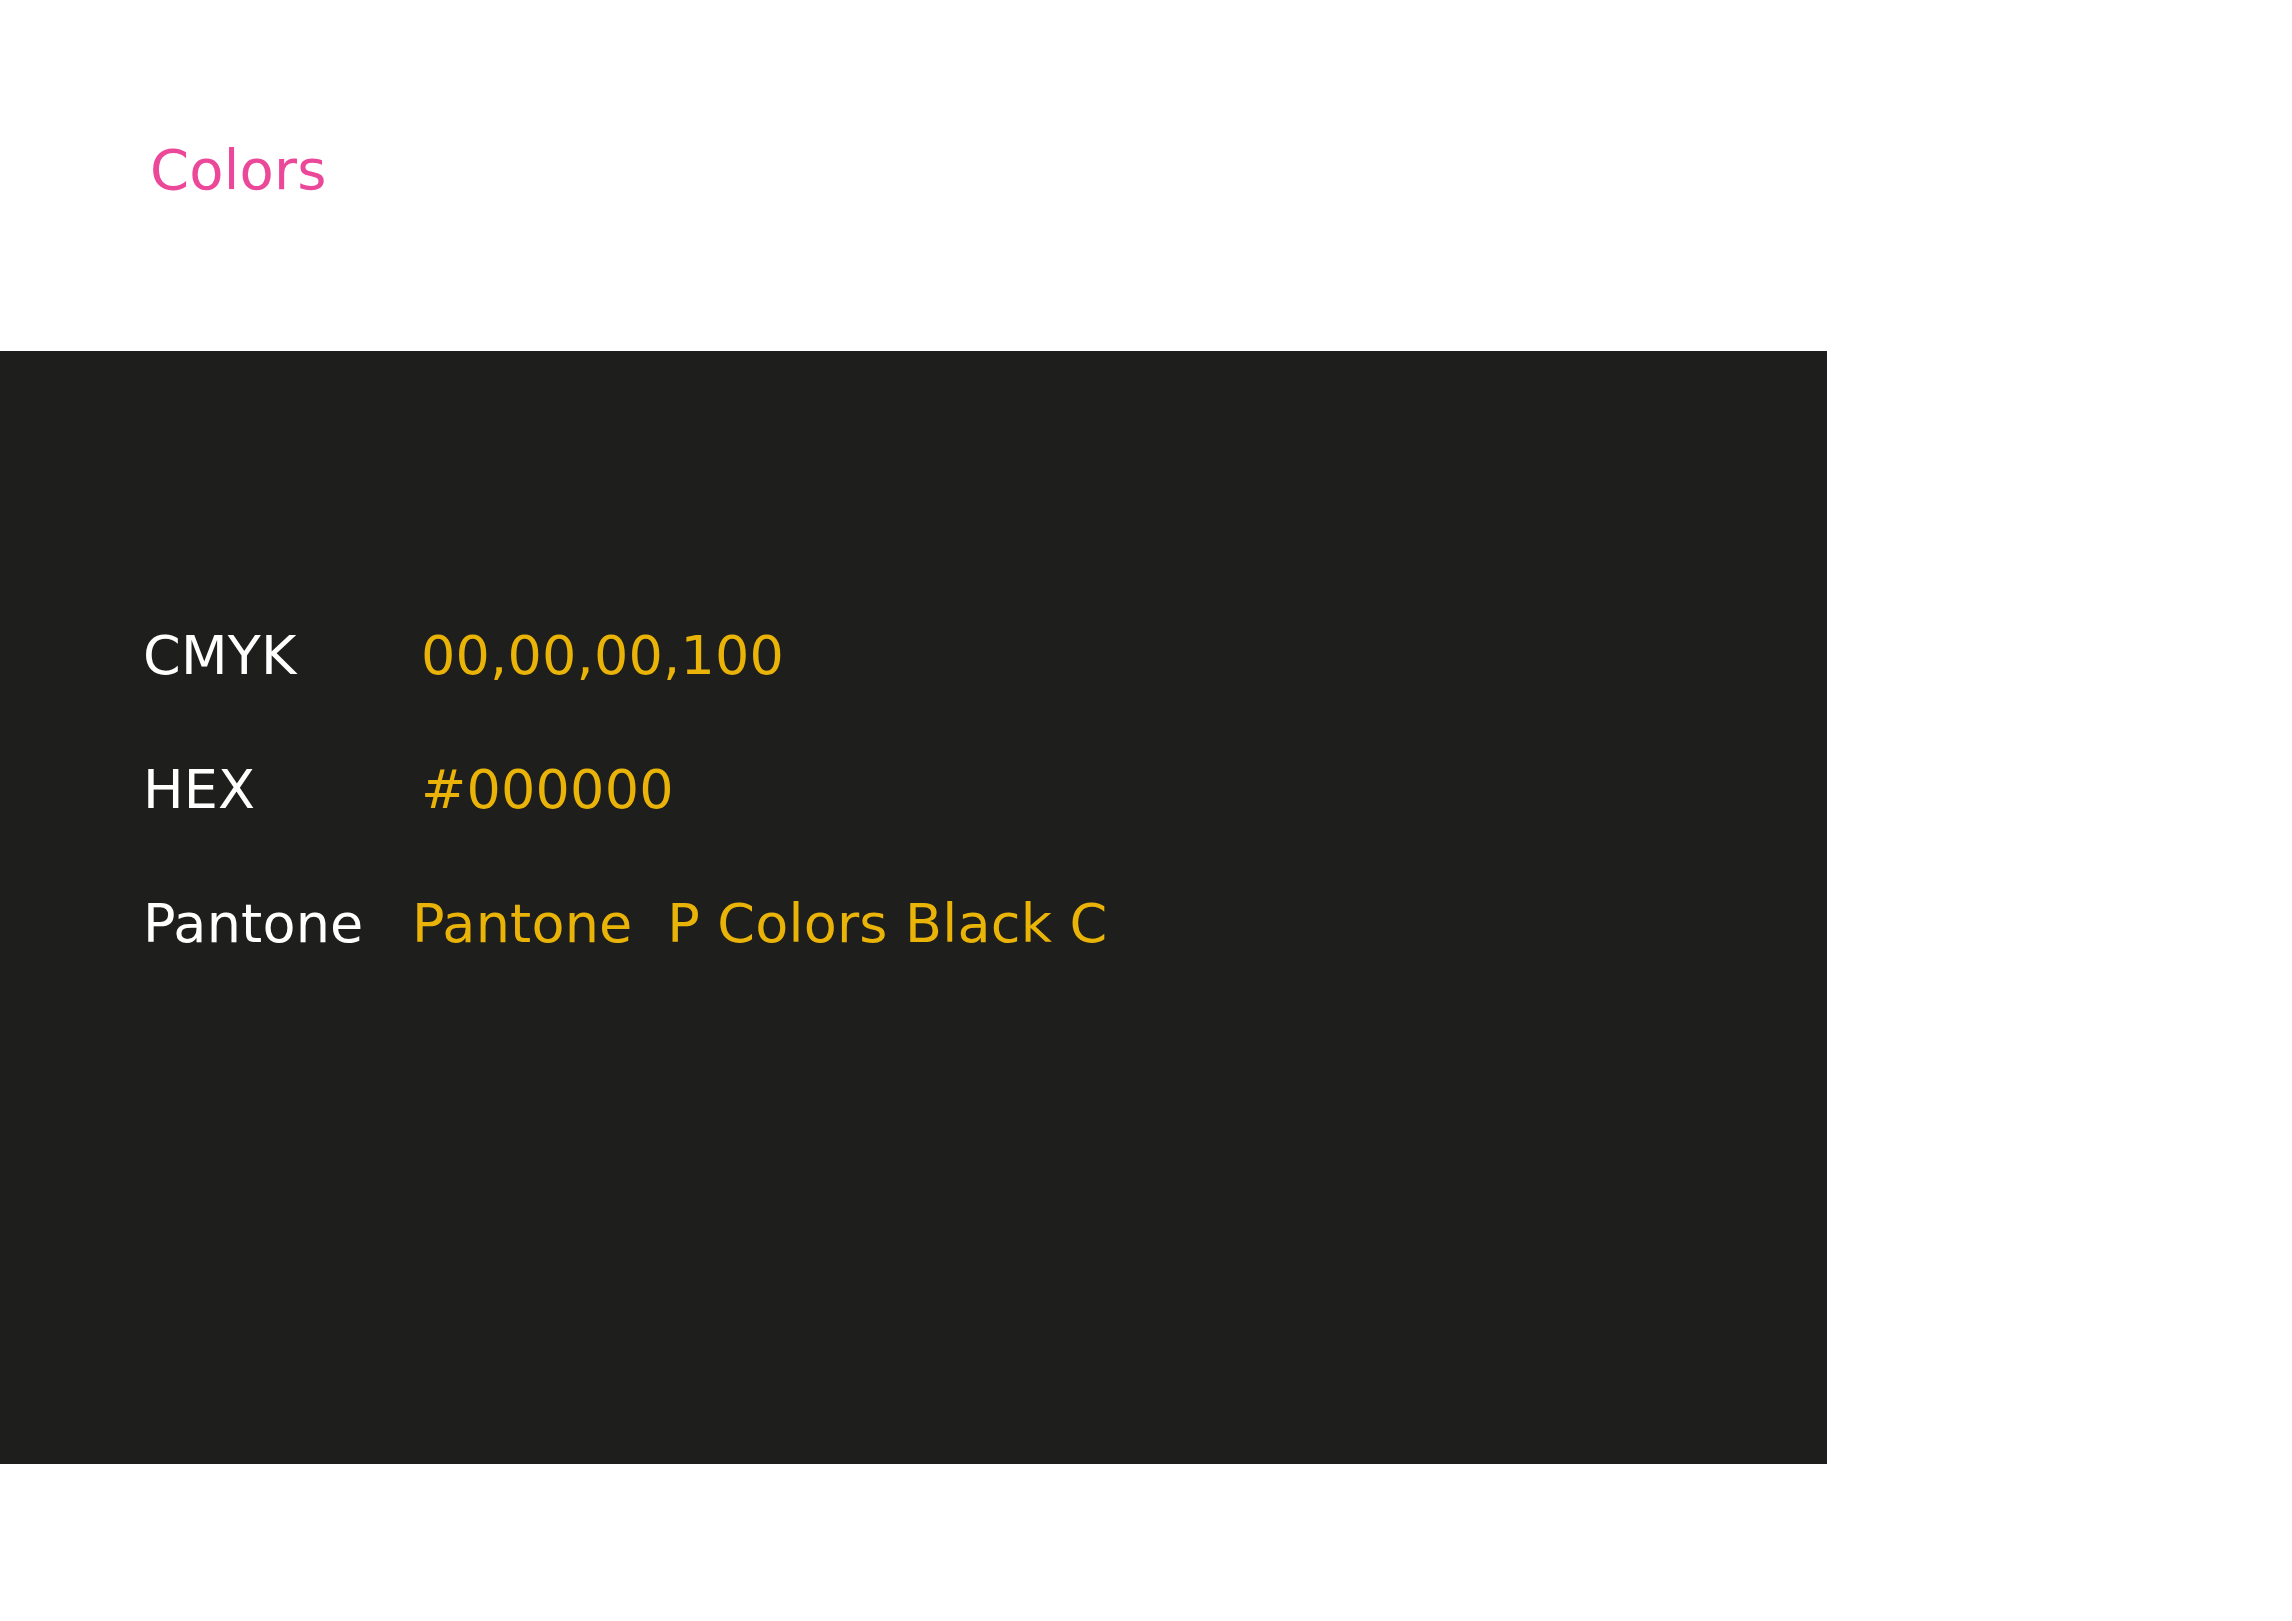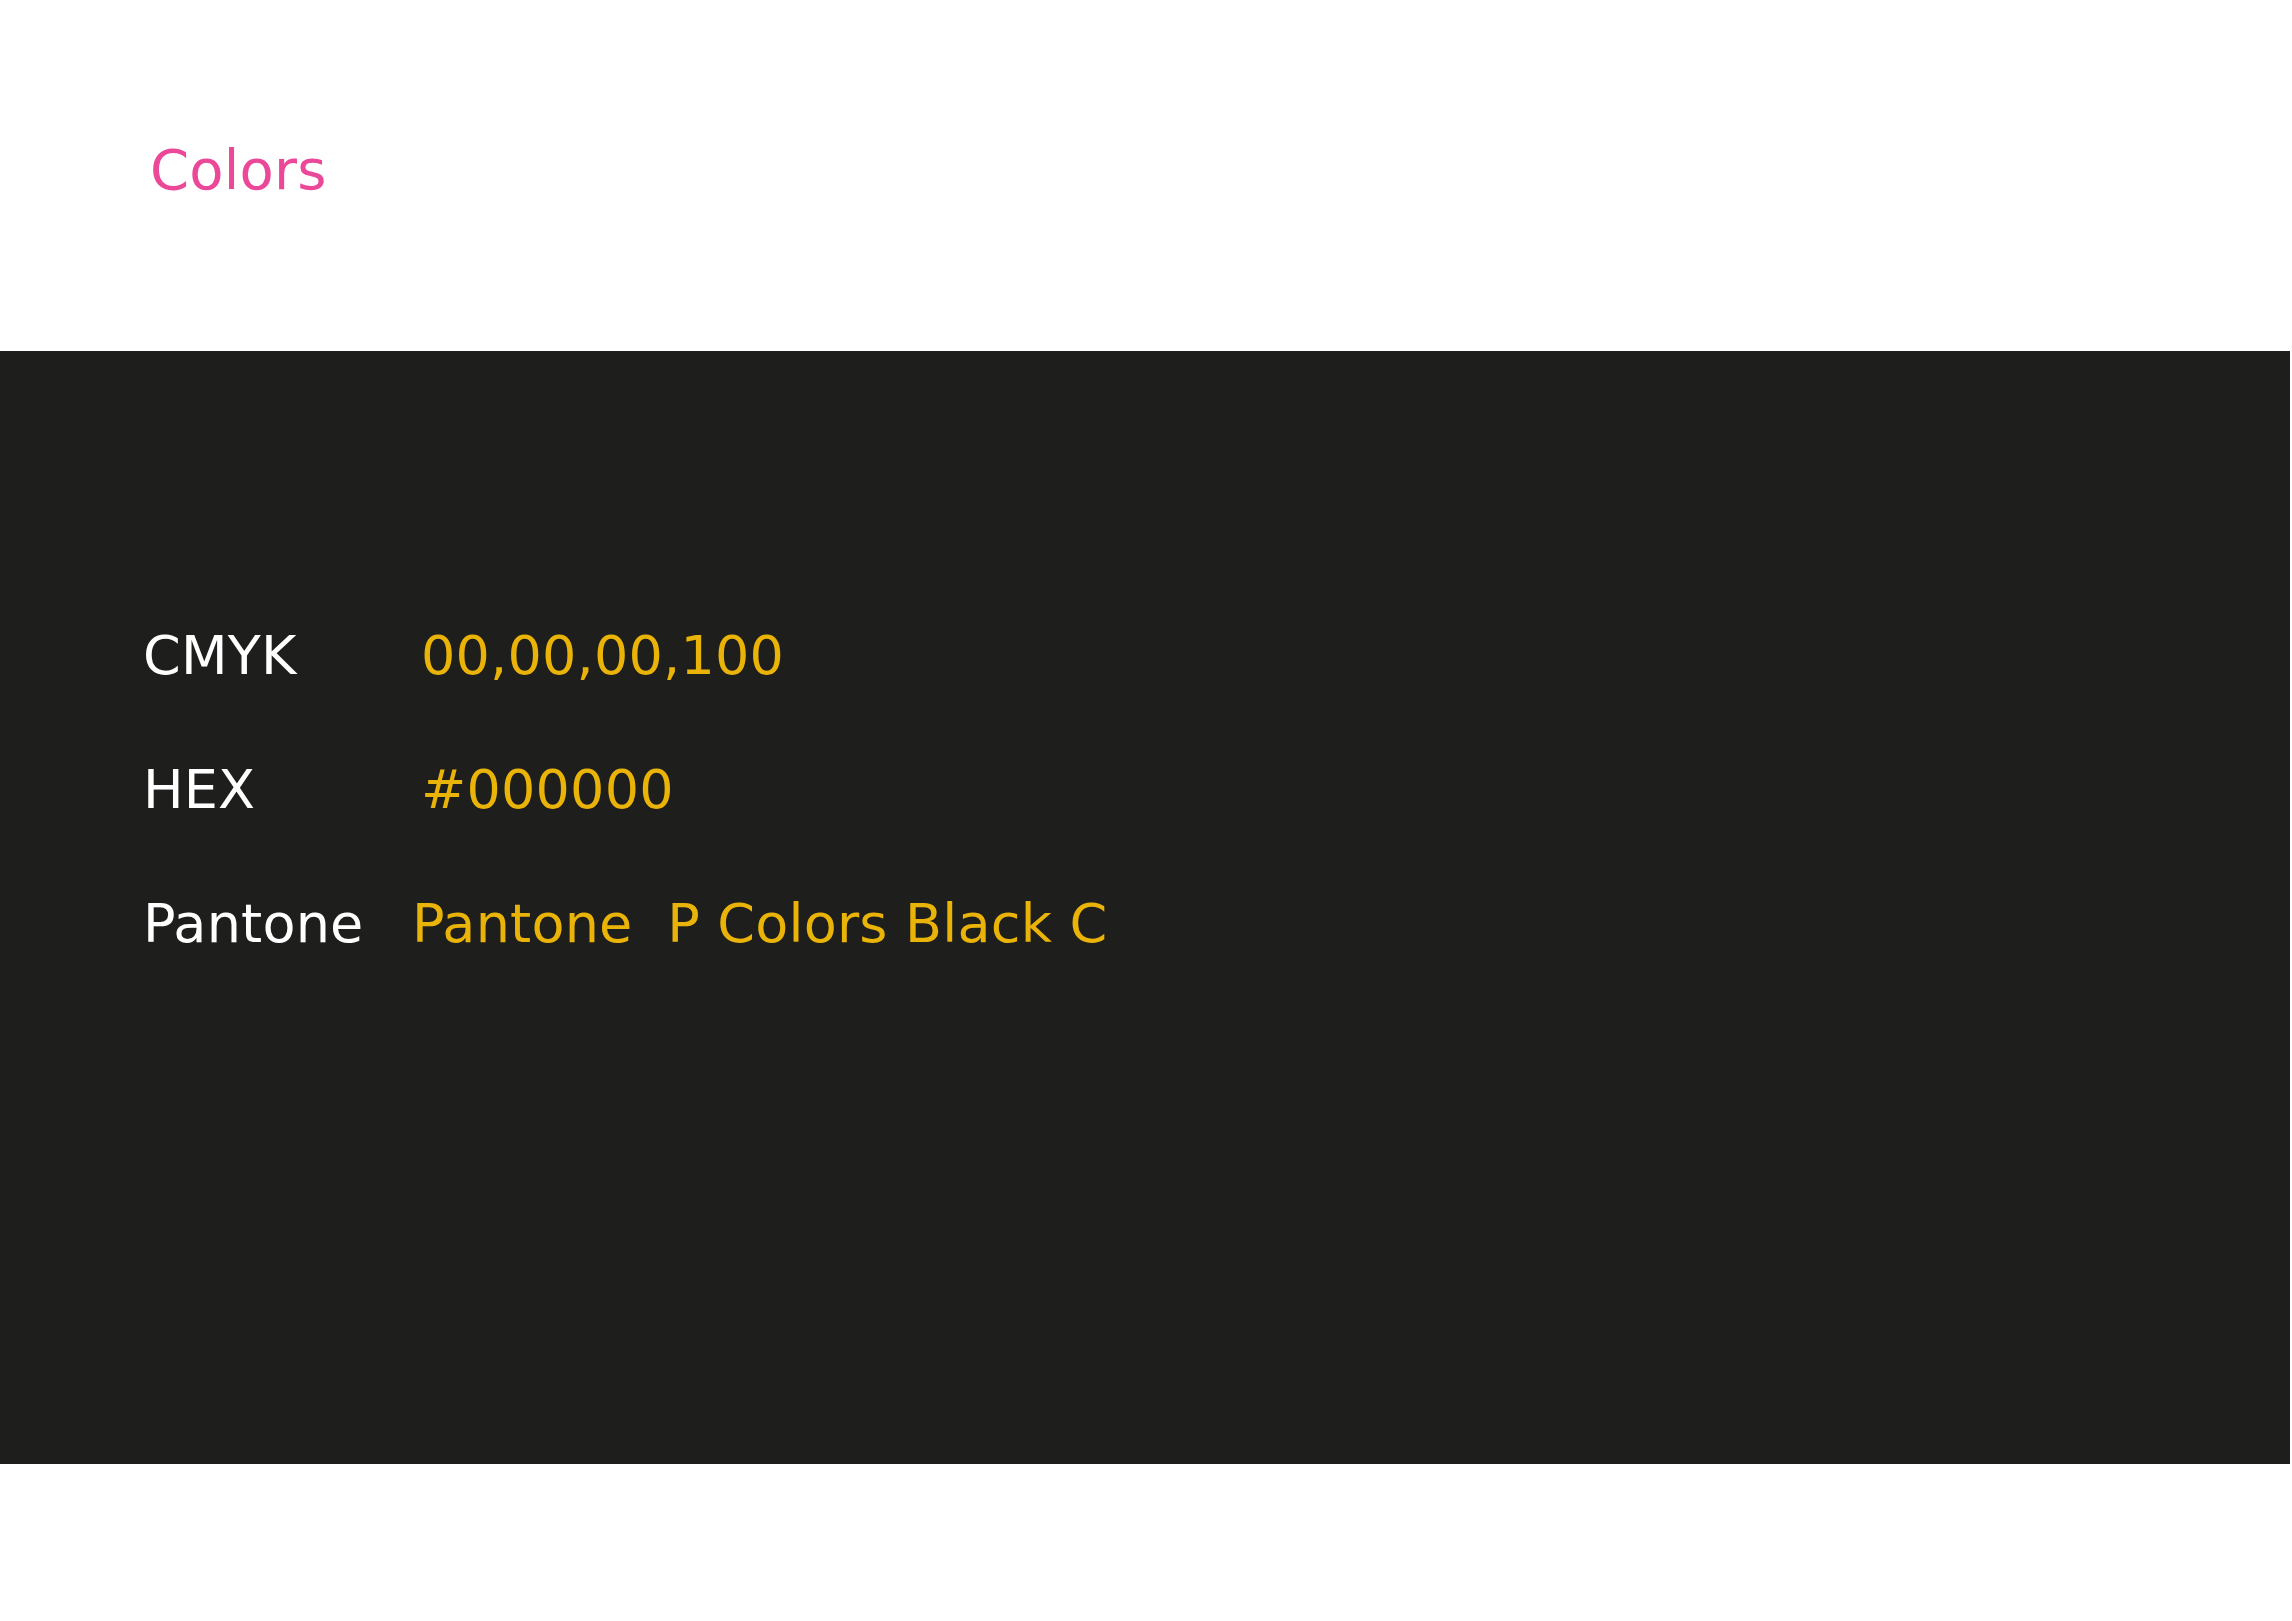--- a/index.html
+++ b/index.html
@@ -35,21 +35,21 @@
     letter-spacing: 0.2px;
     white-space: pre;
     margin-left: 7px;
   }
 
   
   .swatch-panel {
     position: absolute;
     left: 0;
     top: 351px;
-    width: 2290px;
+    width: 1827px;
     height: 1113px;
     background: #1e1e1c;
     overflow: hidden;
   }
 
   .spec-table {
     position: absolute;
     left: 143px;
     top: 278px;
     width: 1433px;

